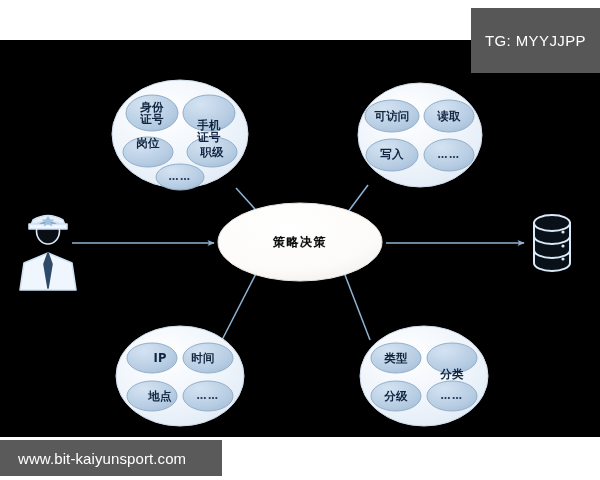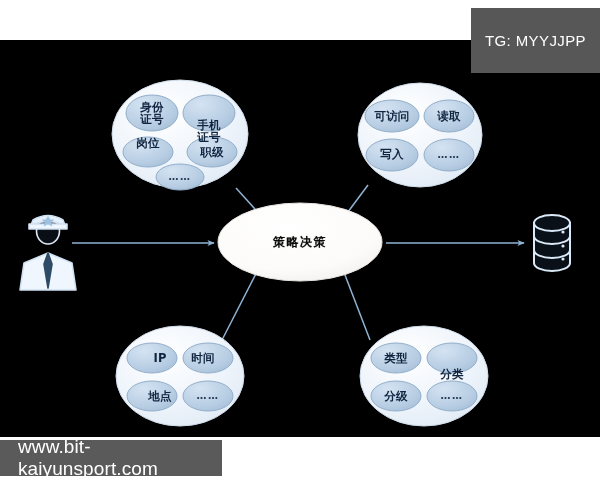--- a/index.html
+++ b/index.html
@@ -107,21 +107,21 @@
     background: #ffffff;
   }
   #watermark {
     position: absolute;
     left: 0;
     top: 3px;
     width: 222px;
     height: 36px;
     background: #5a5a5a;
     color: #ffffff;
-    font-size: 19px;
+    font-size: 15px;
     letter-spacing: 0.1px;
     display: flex;
     align-items: center;
     padding-left: 18px;
     box-sizing: border-box;
     font-family: "Liberation Sans", sans-serif;
   }
 </style>
 </head>
 <body>

